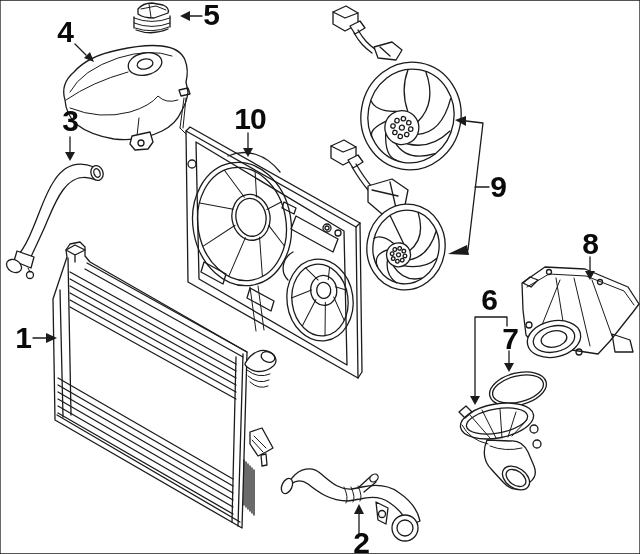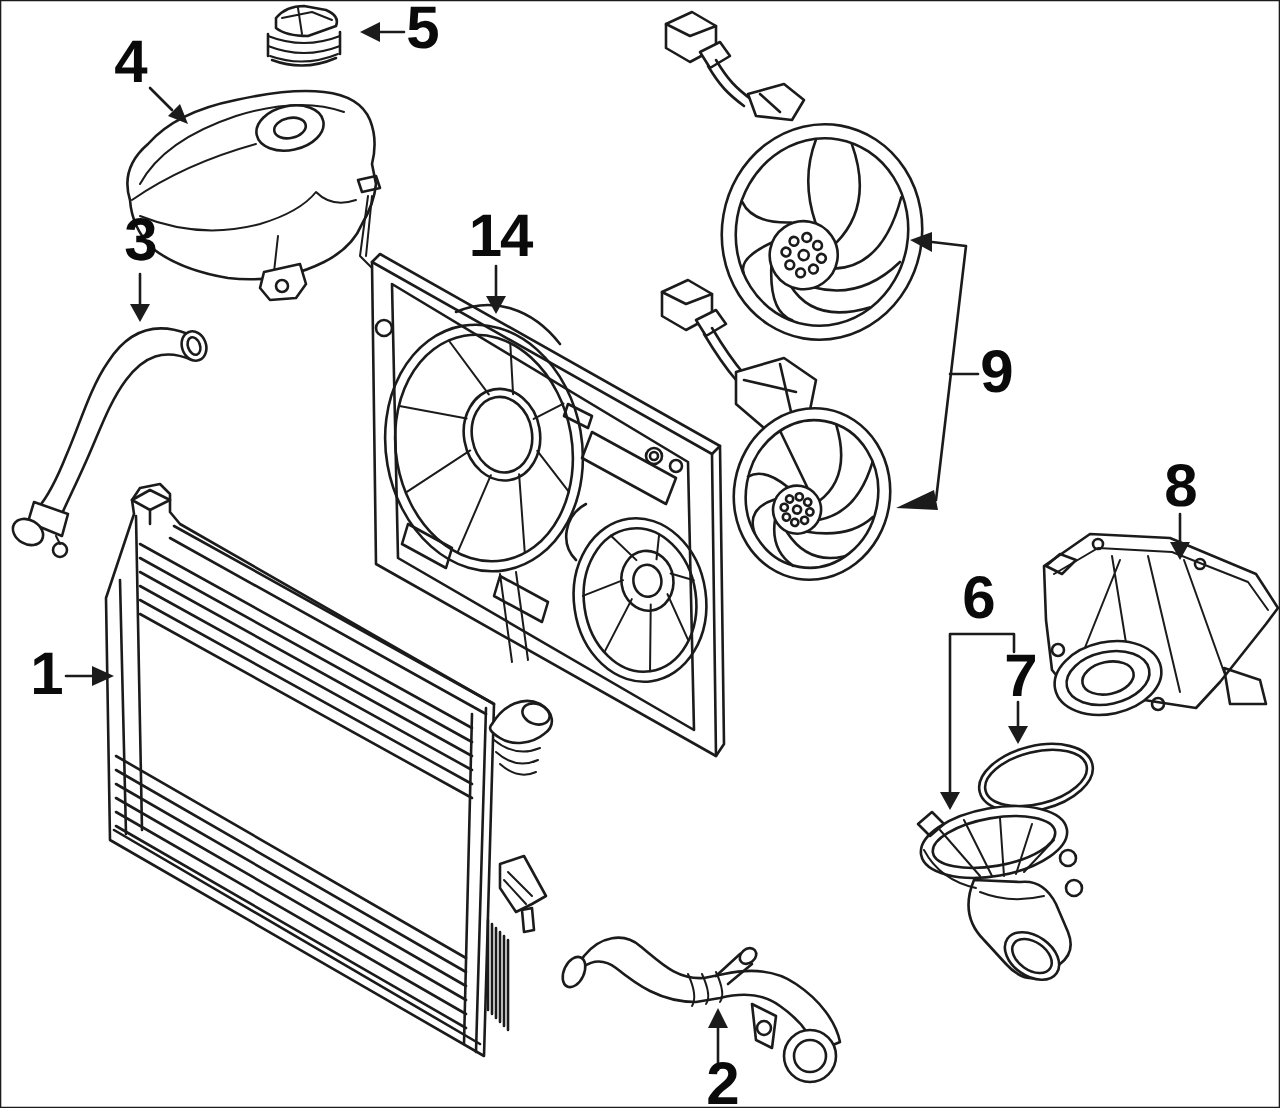--- a/index.html
+++ b/index.html
@@ -268,14 +268,14 @@
 
   <div class="callout c1">1</div>
   <div class="callout c2">2</div>
   <div class="callout c3">3</div>
   <div class="callout c4">4</div>
   <div class="callout c5">5</div>
   <div class="callout c6">6</div>
   <div class="callout c7">7</div>
   <div class="callout c8">8</div>
   <div class="callout c9">9</div>
-  <div class="callout c10">14</div>
+  <div class="callout c10">10</div>
 </div>
 
 </body></html>

